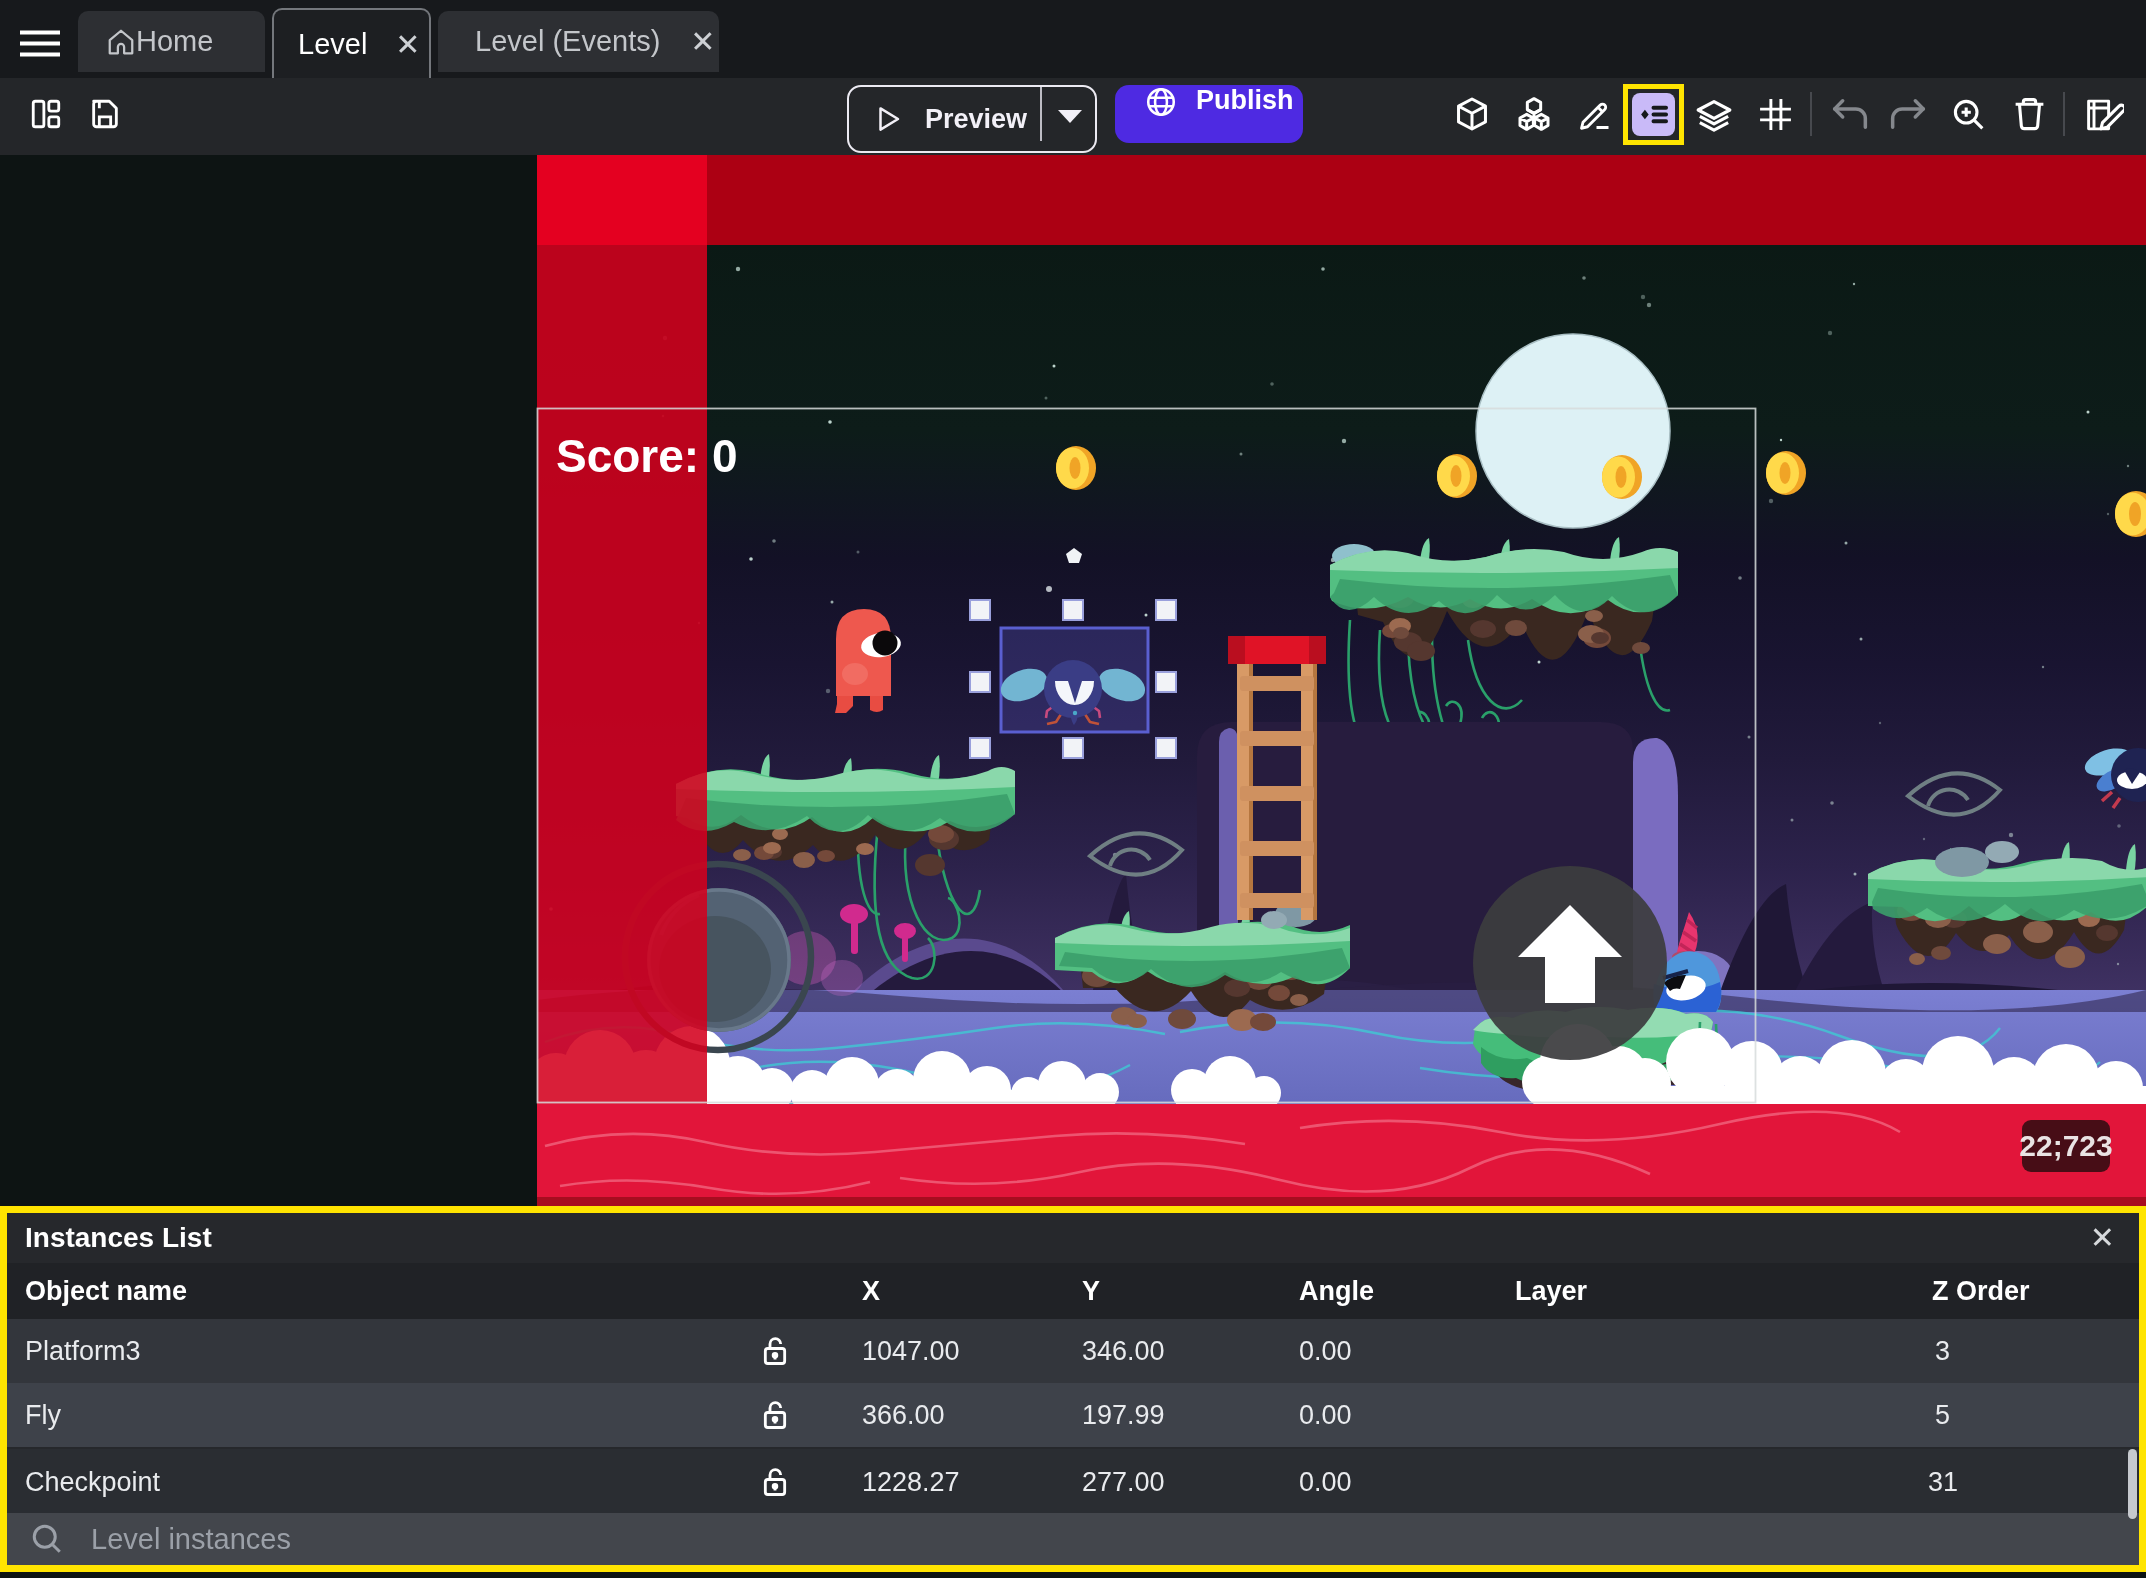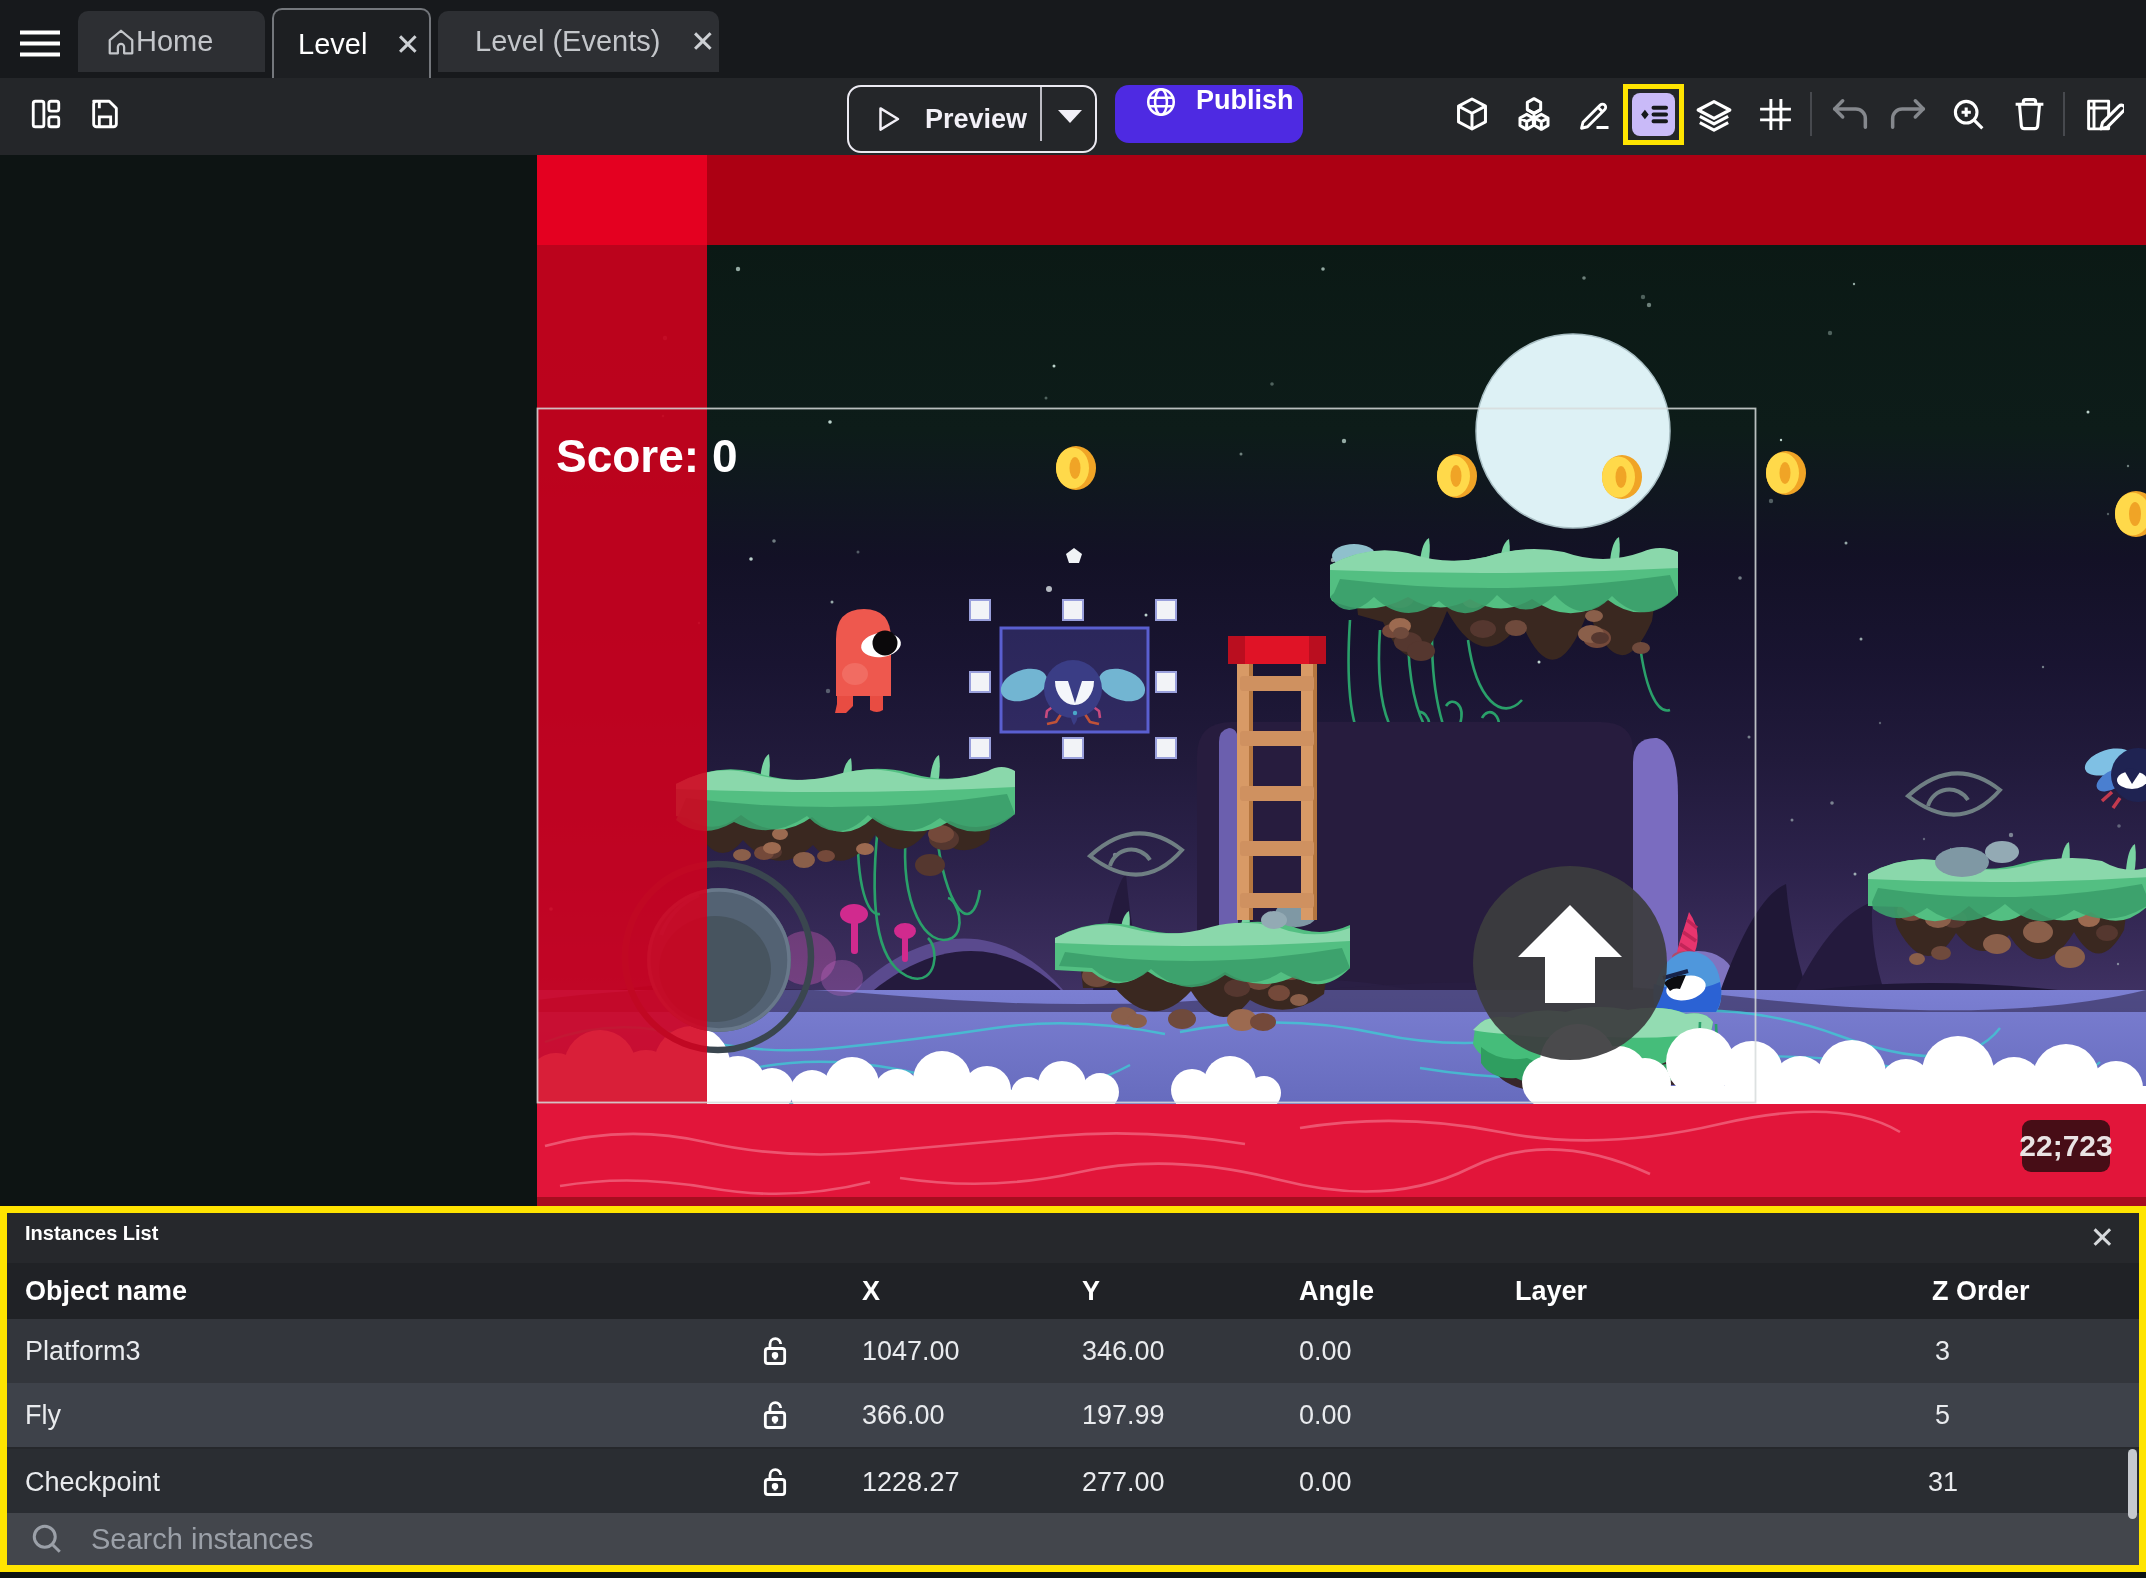--- a/index.html
+++ b/index.html
@@ -564,21 +564,21 @@
           <ellipse cx="-1" rx="6" ry="12" fill="#f0a426"></ellipse>
         </g>
 </g>
 
 <rect x="2022" y="1120" width="88" height="52" rx="9" fill="#3a0d14" opacity="0.92"></rect>
 <text x="2066" y="1156" font-family="Liberation Sans, sans-serif" font-size="30" font-weight="bold" fill="#e9e3e3" text-anchor="middle">22;723</text>
   </svg>
 
   <div id="panel">
     <div class="prow" style="top:0;height:50px;background:#26282c">
-        <span style="position:absolute;left:18px;top:9px;font-size:20px;font-weight:bold;color:#fff">Instances List</span>
+        <span style="position:absolute;left:18px;top:9px;font-size:28px;font-weight:bold;color:#fff">Instances List</span>
         <span style="position:absolute;right:24px;top:7px;font-size:30px;color:#d6d9dc">✕</span>
       </div>
     <div class="prow" style="top:50px;height:56px;background:#202226;font-weight:bold;color:#fff">
       <span class="cell" style="left:18px">Object name</span>
         <span class="cell" style="left:855px">X</span>
         <span class="cell" style="left:1075px">Y</span>
         <span class="cell" style="left:1292px">Angle</span>
         <span class="cell" style="left:1508px">Layer</span>
         <span class="cell" style="left:1925px">Z Order</span>
     </div>
@@ -619,17 +619,17 @@
       <span class="cell" style="left:855px">1228.27</span>
         <span class="cell" style="left:1075px">277.00</span>
         <span class="cell" style="left:1292px">0.00</span>
         <span class="cell" style="left:1921px">31</span>
     </div>
     <div class="prow" style="top:300px;height:52px;background:#43464c;color:#9ba0a8">
       <svg class="cell" style="left:22px" width="36" height="36" viewBox="0 0 24 24" fill="none" stroke="#9ba0a8" stroke-width="2">
           <circle cx="10.5" cy="10.5" r="7"></circle>
           <path d="M15.8 15.8 20.5 20.5"></path>
         </svg>
-      <span class="cell" style="left:84px;font-size:29px">Search instances</span>
+      <span class="cell" style="left:84px;font-size:29px">Level instances</span>
     </div>
     <div class="abs" style="right:2px;top:236px;width:9px;height:70px;border-radius:5px;background:#c6c9ce"></div>
   </div>
 </div>
 
 </body></html>

